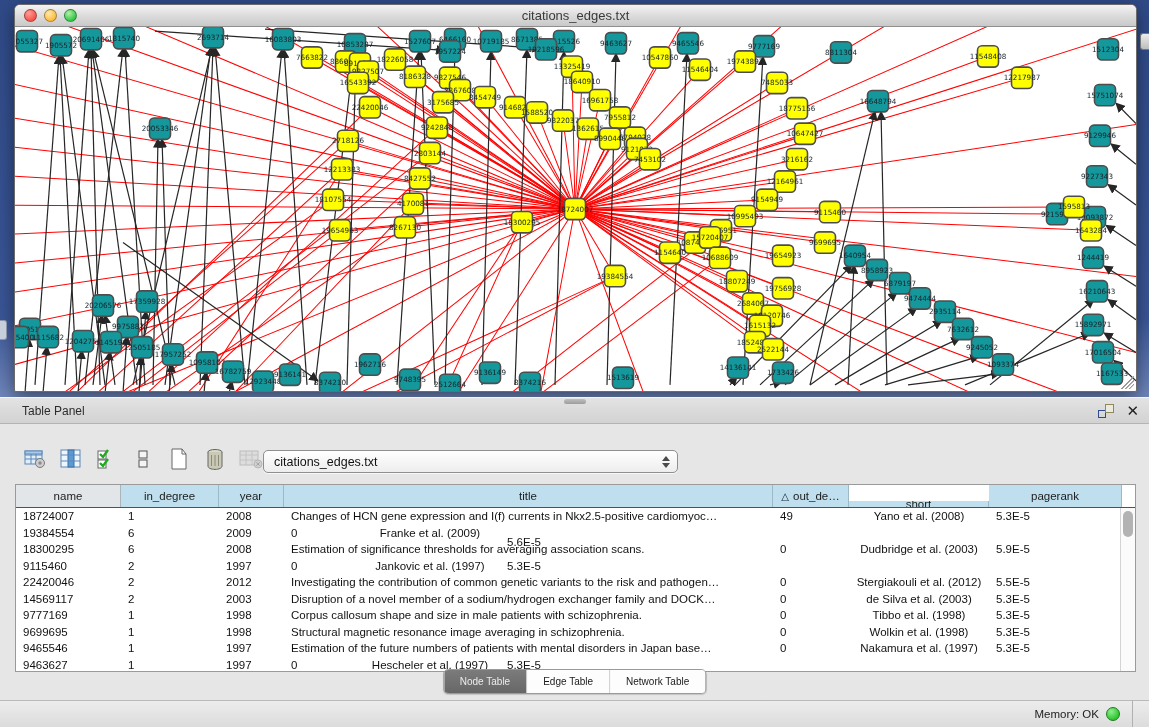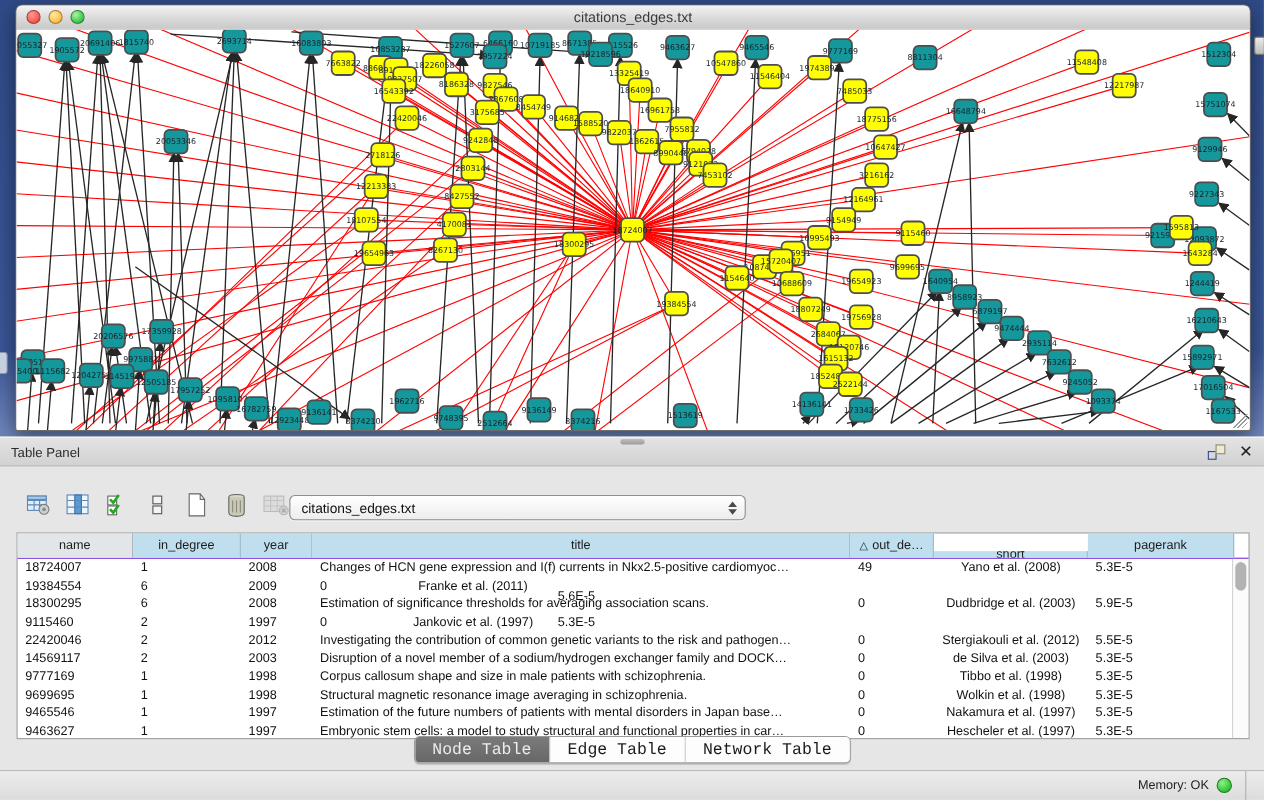--- a/index.html
+++ b/index.html
@@ -29,21 +29,21 @@
      linear-gradient(135deg,transparent 78%,#9a9a9a 79%,#9a9a9a 84%,transparent 85%);}
   .window-sliver{position:absolute;right:0;top:33px;width:9px;height:17px;
     background:linear-gradient(180deg,#ececec,#bdbdbd);border:1px solid #777;border-right:none;
     border-radius:3px 0 0 3px;}
   .collapse-handle{position:absolute;left:0;top:320px;width:7px;height:20px;
     background:#c7cfdd;border-radius:0 3px 3px 0;border:1px solid #8b96ab;border-left:none;}
   
   .table-panel{position:absolute;left:0;top:397px;width:1149px;height:303px;background:#e6e6e6;}
   .panel-titlebar{position:relative;height:27px;border-top:1px solid #f5f5f5;border-bottom:1px solid #b4b4b4;
     background:linear-gradient(180deg,#e3e3e3,#d2d2d2);display:flex;align-items:center;padding:0 10px;}
-  .panel-title{font-size:12px;color:#2c2c2c;}
+  .panel-title{font-size:12px;color:#2c2c2c;margin-left:12px;}
   .panel-grip{position:absolute;left:50%;top:1px;transform:translateX(-50%);width:22px;height:5px;
     border-radius:3px;background:linear-gradient(180deg,#bfbfbf,#9d9d9d);}
   .panel-titlebar .spacer{flex:1;}
   .float-icon{width:16px;height:14px;margin-right:12px;cursor:default;position:relative;}
   .float-icon .sq1{position:absolute;left:0;bottom:0;width:8px;height:8px;border:1px solid #2d4b8f;background:transparent;}
   .float-icon .sq2{position:absolute;right:0;top:0;width:9px;height:9px;border:1px solid #8f8a55;background:#eceadf;}
   .close-icon{font-size:15px;font-weight:bold;color:#222;line-height:14px;cursor:default;}
   .toolbar{position:absolute;left:0;top:44px;height:36px;width:100%;display:flex;align-items:center;padding-left:20px;}
   .tool-btn{width:30px;height:28px;display:flex;align-items:center;justify-content:center;margin-right:6px;border-radius:4px;}
   .tool-btn svg{display:block;}
@@ -65,21 +65,21 @@
   .th .sort{margin-right:4px;font-size:10px;color:#123;}
   .tbody{flex:1;overflow:hidden;position:relative;}
   .tr{display:flex;height:16.5px;align-items:center;}
   .td{font-size:11.5px;color:#111;padding:0 2px 0 7px;white-space:nowrap;overflow:hidden;}
   .td.center{text-align:center;padding:0 2px;}
   .vscroll{position:absolute;right:0;top:0;width:15px;height:100%;background:#fbfbfb;border-left:1px solid #d4d4d4;}
   .vthumb{position:absolute;left:2px;top:3px;width:10px;height:26px;border-radius:6px;background:#b3b3b3;}
   
   .tabs{position:absolute;left:50%;top:272px;transform:translateX(-50%);display:flex;height:25px;
     border:1px solid #9a9a9a;border-radius:5px;overflow:hidden;background:#fdfdfd;box-shadow:0 1px 1px rgba(0,0,0,.15);}
-  .tab{display:flex;align-items:center;padding:0 16px;font-size:15px;color:#1a1a1a;background:#fdfdfd;border-right:1px solid #c4c4c4;font-family:Liberation Mono, monospace;}
+  .tab{display:flex;align-items:center;padding:0 16px;font-size:10px;color:#1a1a1a;background:#fdfdfd;border-right:1px solid #c4c4c4;}
   .tab:last-child{border-right:none;}
   .tab.selected{background:linear-gradient(180deg,#7b7b7b,#676767);color:#ececec;}
   
   .status-bar{position:absolute;left:0;top:700px;width:1149px;height:27px;border-top:1px solid #b9b9b9;
     background:linear-gradient(180deg,#ececec,#dcdcdc);display:flex;align-items:center;justify-content:flex-end;padding-right:16px;}
   .mem-label{font-size:11.5px;color:#222;margin-right:7px;}
   .mem-dot{width:14px;height:14px;border-radius:50%;background:radial-gradient(circle at 35% 30%,#8df08d,#2fc52f 70%);border:1px solid #1f7a1f;margin-right:6px;}
   .status-div{width:1px;height:27px;background:#b0b0b0;margin-left:6px;}
 </style>
 </head>
@@ -912,21 +912,21 @@
           <div class="td" style="width: 489px;">Changes of HCN gene expression and I(f) currents in Nkx2.5-positive cardiomyoc…</div>
           <div class="td" style="width: 76px;">49</div>
           <div class="td center" style="width: 140px;">Yano et al. (2008)</div>
           <div class="td" style="width: 133px;">5.3E-5</div>
         </div>
         <div class="tr">
           <div class="td" style="width: 105px;">19384554</div>
           <div class="td" style="width: 98px;">6</div>
           <div class="td" style="width: 65px;">2009</div>
           <div class="td" style="width: 76px;">0</div>
-          <div class="td center" style="width: 140px;">Franke et al. (2011)</div>
+          <div class="td center" style="width: 140px;">Franke et al. (2009)</div>
           <div class="td" style="width: 133px; margin-top: 18px;">5.6E-5</div>
         </div>
         <div class="tr">
           <div class="td" style="width: 105px;">18300295</div>
           <div class="td" style="width: 98px;">6</div>
           <div class="td" style="width: 65px;">2008</div>
           <div class="td" style="width: 489px;">Estimation of significance thresholds for averaging association scans.</div>
           <div class="td" style="width: 76px;">0</div>
           <div class="td center" style="width: 140px;">Dudbridge et al. (2003)</div>
           <div class="td" style="width: 133px;">5.9E-5</div>
@@ -981,21 +981,20 @@
           <div class="td" style="width: 65px;">1997</div>
           <div class="td" style="width: 489px;">Estimation of the future numbers of patients with mental disorders in Japan base…</div>
           <div class="td" style="width: 76px;">0</div>
           <div class="td center" style="width: 140px;">Nakamura et al. (1997)</div>
           <div class="td" style="width: 133px;">5.3E-5</div>
         </div>
         <div class="tr">
           <div class="td" style="width: 105px;">9463627</div>
           <div class="td" style="width: 98px;">1</div>
           <div class="td" style="width: 65px;">1997</div>
-          <div class="td" style="width: 489px;">Embryonic stem cells: a model to study structural and functional properties in car…</div>
           <div class="td" style="width: 76px;">0</div>
           <div class="td center" style="width: 140px;">Hescheler et al. (1997)</div>
           <div class="td" style="width: 133px;">5.3E-5</div>
         </div>
         <div class="vscroll">
         <div class="vthumb"></div>
       </div>
     </div>
   </div>
 

